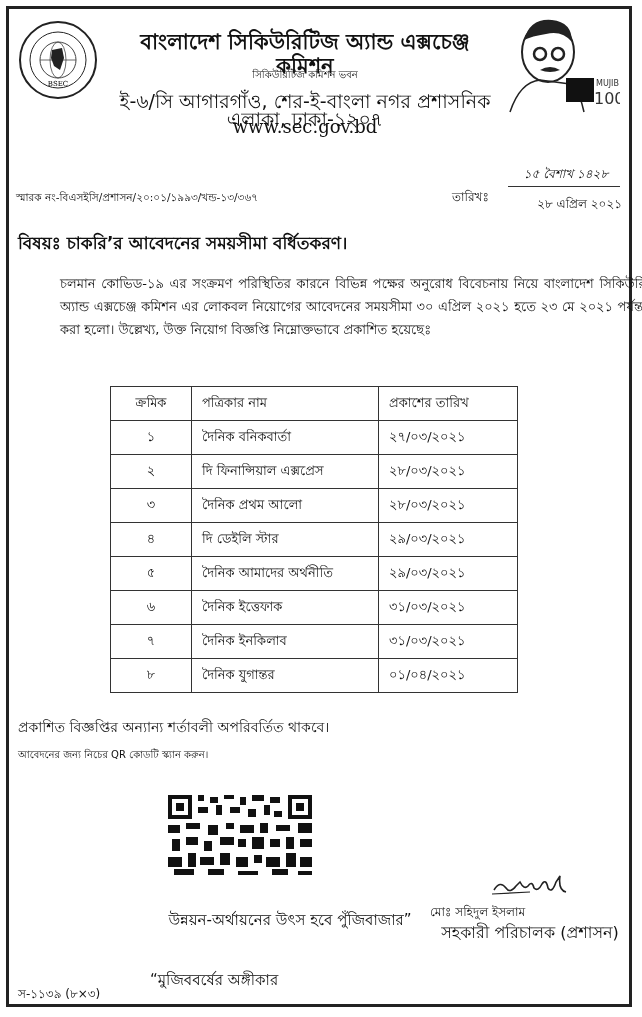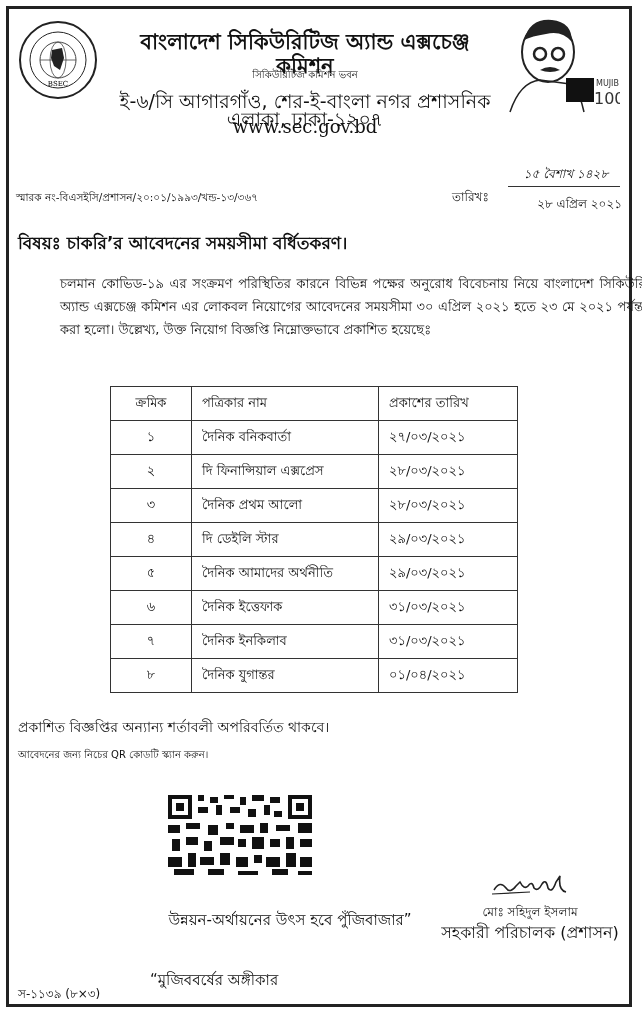--- a/index.html
+++ b/index.html
@@ -20,21 +20,21 @@
   .body-para { position: absolute; left: 16px; top: 272px; width: 608px; font-size: 13px; line-height: 23px; text-align: justify; margin-left: 44px; }
   table.pubs { position: absolute; left: 110px; top: 386px; width: 408px; border-collapse: collapse; font-size: 13px; }
   table.pubs th, table.pubs td { border: 1.5px solid #333; height: 33px; padding: 0 10px; font-weight: normal; }
   table.pubs th { text-align: left; }
   table.pubs td.num, table.pubs th.num { text-align: center; width: 60px; }
   table.pubs td.date, table.pubs th.date { width: 118px; }
   .note1 { position: absolute; left: 18px; top: 716px; font-size: 14px; line-height: 22px; }
   .note2 { position: absolute; left: 18px; top: 744px; font-size: 10px; line-height: 22px; }
   .qr { position: absolute; left: 168px; top: 795px; width: 150px; height: 80px; }
   .signature { position: absolute; left: 490px; top: 872px; width: 80px; height: 26px; }
-  .sig-name { position: absolute; left: 430px; top: 903px; width: 200px; text-align: center; font-size: 12px; line-height: 18px; }
+  .sig-name { position: absolute; left: 430px; top: 903px; width: 200px; text-align: left; font-size: 12px; line-height: 18px; }
   .sig-title { position: absolute; left: 430px; top: 924px; width: 200px; text-align: center; font-size: 16px; line-height: 18px; }
   .slogan1 { position: absolute; left: 150px; top: 970px; width: 300px; text-align: left; font-size: 15px; line-height: 20px; }
   .slogan2 { position: absolute; left: 120px; top: 910px; width: 340px; text-align: center; font-size: 15px; line-height: 20px; }
   .ad-code { position: absolute; left: 18px; top: 985px; font-size: 12px; line-height: 18px; }
 </style>
 </head>
 <body>
 
 <div class="frame"></div>
 

